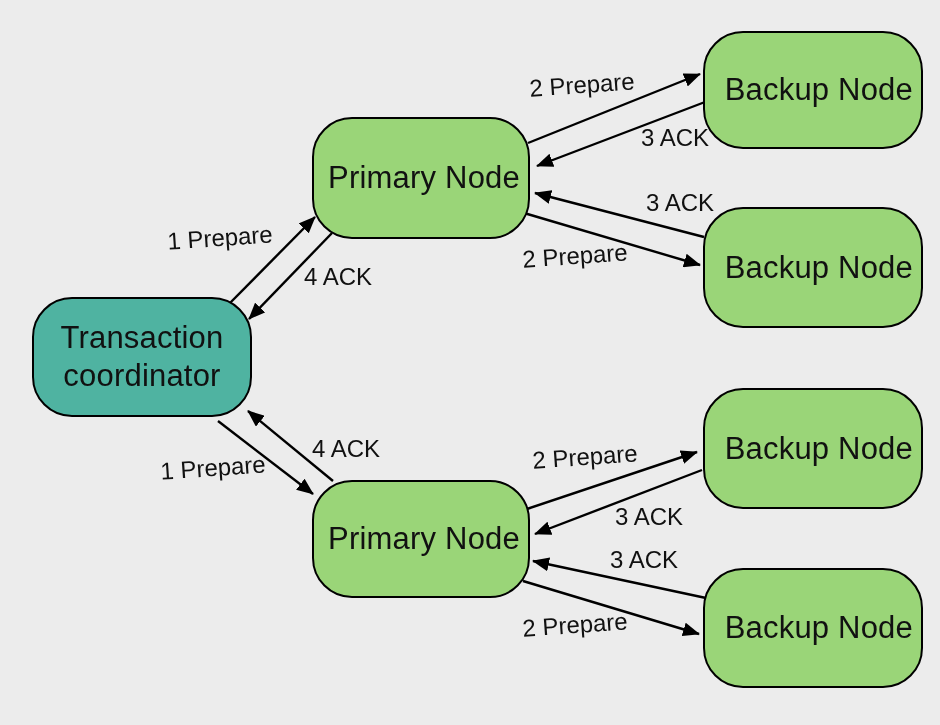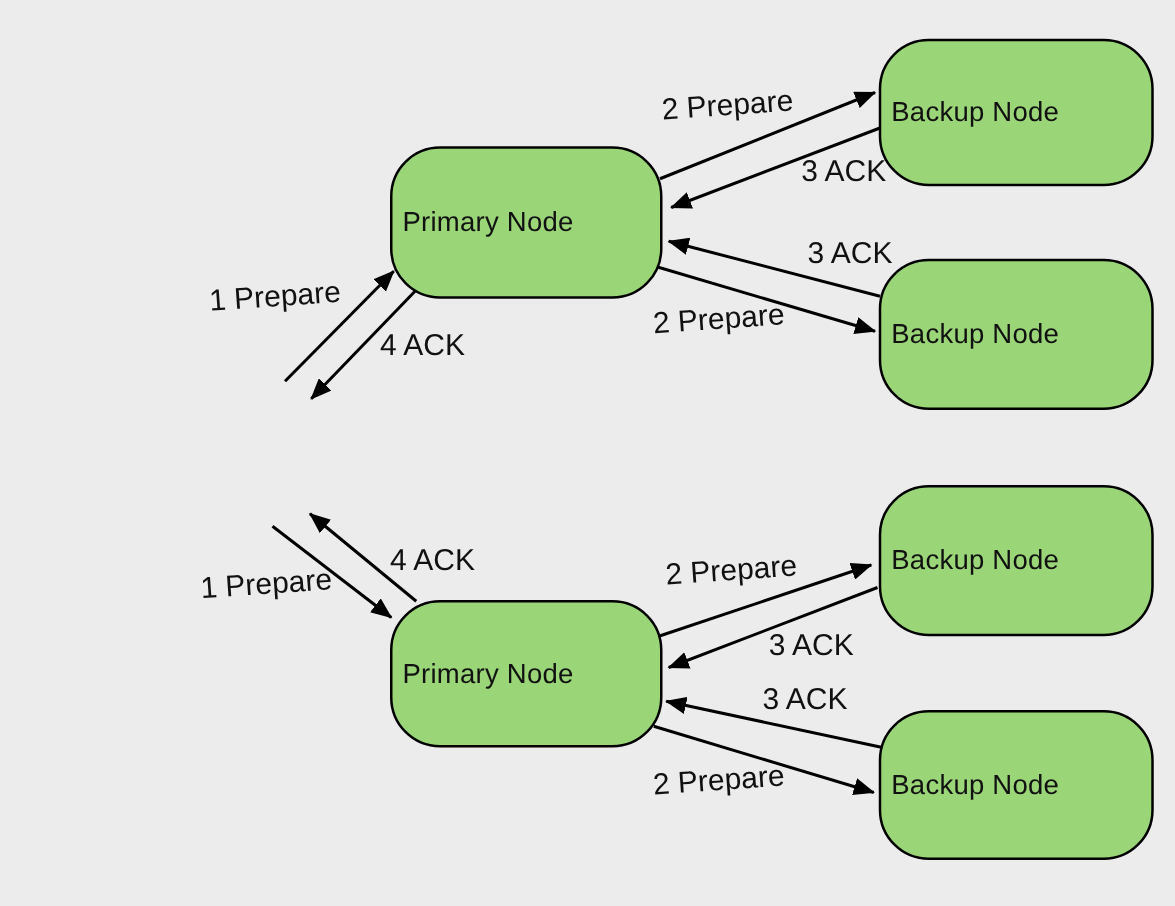--- a/index.html
+++ b/index.html
@@ -18,23 +18,23 @@
     width: 940px; height: 725px;
     pointer-events: none;
   }
 
   .node {
     position: absolute;
     border: 2.5px solid #000;
     border-radius: 40px;
     display: flex;
     align-items: center;
-    justify-content: flex-start;
+    justify-content: flex-end;
     text-align: center;
-    font-size: 22px;
+    font-size: 31px;
     line-height: 1.22;
     letter-spacing: 0.2px;
   }
 
   .node .node-label { display: block; padding: 0 8px; }
 
   .edge-label {
     position: absolute;
     transform: translate(-50%, -50%);
     font-size: 24px;
@@ -68,20 +68,23 @@
     <line x1="524" y1="213" x2="700" y2="265" stroke-width="2.4" marker-end="url(#arrowhead)" stroke="#000000"></line>
     <line x1="704" y1="237" x2="535" y2="193" stroke-width="2.4" marker-end="url(#arrowhead)" stroke="#000000"></line>
 
     <line x1="527" y1="509" x2="697" y2="452" stroke-width="2.4" marker-end="url(#arrowhead)" stroke="#000000"></line>
     <line x1="702" y1="470" x2="535" y2="534" stroke-width="2.4" marker-end="url(#arrowhead)" stroke="#000000"></line>
 
     <line x1="523" y1="581" x2="699" y2="634" stroke-width="2.4" marker-end="url(#arrowhead)" stroke="#000000"></line>
     <line x1="706" y1="598" x2="533" y2="561" stroke-width="2.4" marker-end="url(#arrowhead)" stroke="#000000"></line>
   </svg>
 
+  <div class="node" style="left: 32px; top: 297px; width: 220px; height: 120px; background-color: rgb(79, 179, 161);">
+    <span class="node-label">Transaction coordinator</span>
+  </div>
 
   <div class="node" style="left: 312px; top: 117px; width: 218px; height: 122px; background-color: rgb(154, 213, 120);">
     <span class="node-label">Primary Node</span>
   </div>
 
   <div class="node" style="left: 312px; top: 480px; width: 218px; height: 118px; background-color: rgb(154, 213, 120);">
     <span class="node-label">Primary Node</span>
   </div>
 
   <div class="node" style="left: 703px; top: 31px; width: 220px; height: 118px; background-color: rgb(154, 213, 120);">

